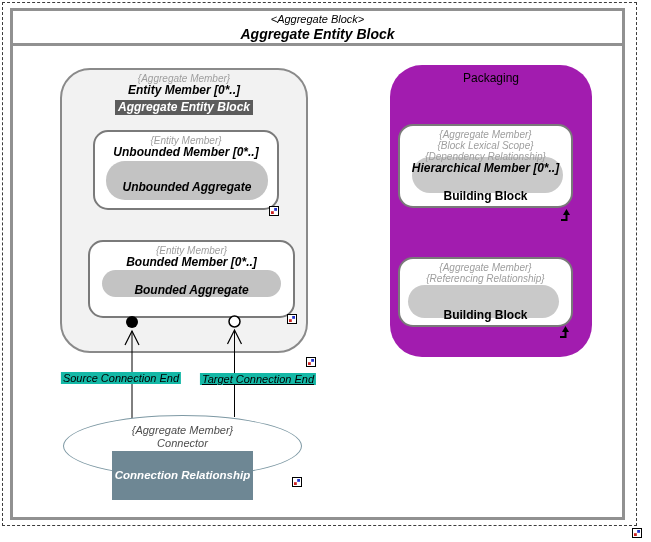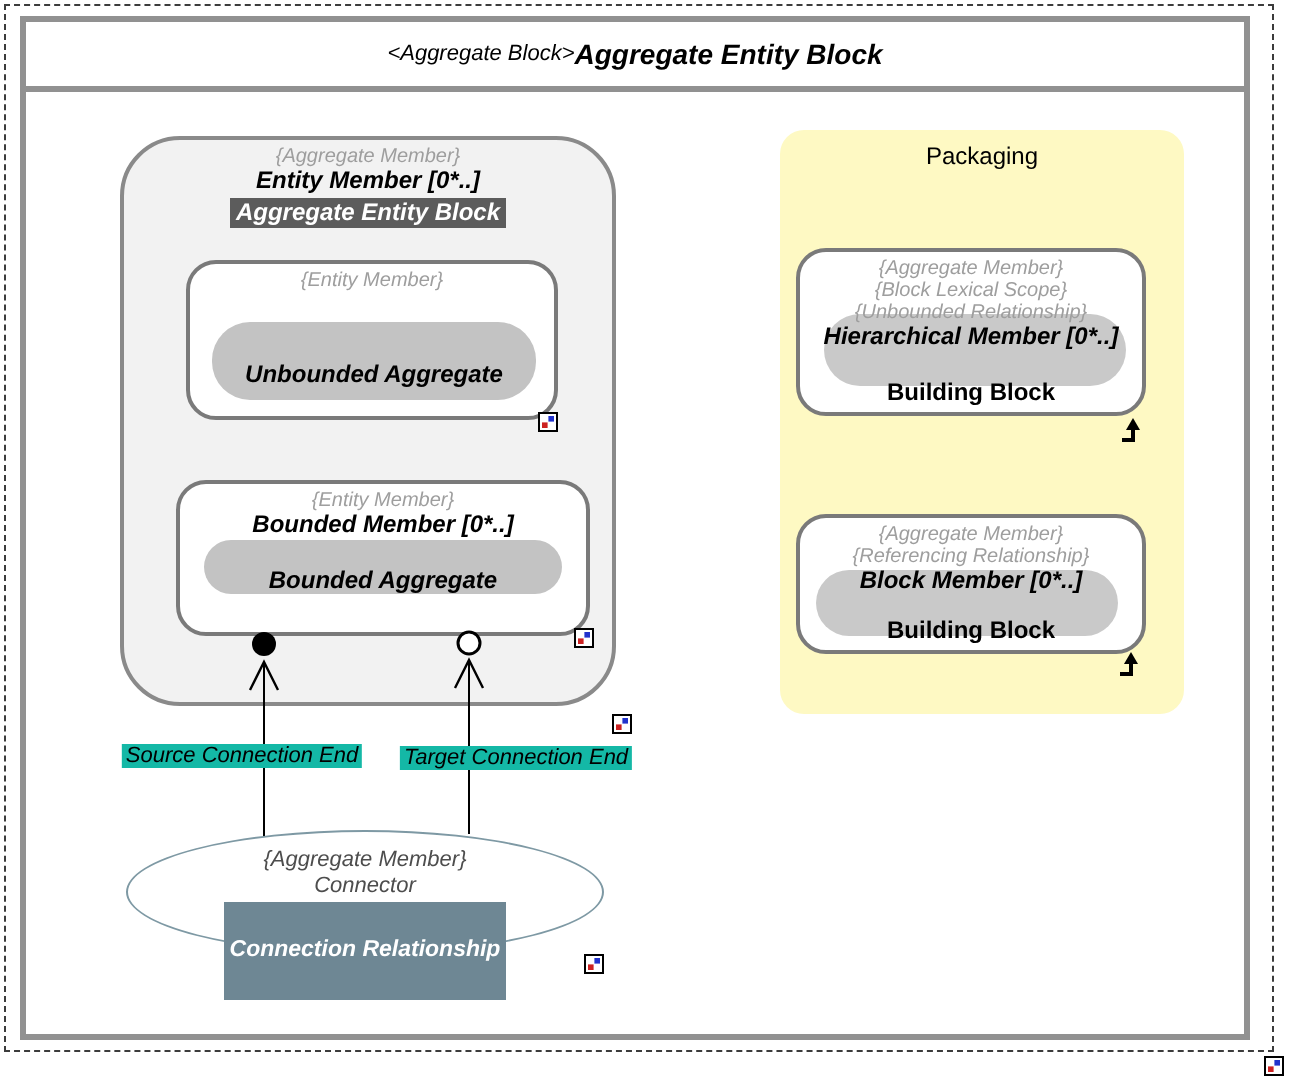--- a/index.html
+++ b/index.html
@@ -10,21 +10,21 @@
   .dashed-border{
     position:absolute;left:2px;top:2px;width:635px;height:524px;
     border:1px dashed #3c3c3c;box-sizing:border-box;z-index:0;
   }
   .frame{
     position:absolute;left:10px;top:8px;width:615px;height:512px;
     border:3px solid #919191;background:#fff;box-sizing:border-box;z-index:1;
   }
   .frame-title{
     height:35px;border-bottom:3px solid #919191;box-sizing:border-box;
-    display:flex;align-items:center;justify-content:center;
+    display:flex;flex-direction:column;align-items:center;justify-content:center;
   }
   .frame-stereo{font-style:italic;font-size:11px;line-height:13px;}
   .frame-name{font-style:italic;font-weight:bold;font-size:14px;line-height:16px;}
 
   
   .big-block{
     position:absolute;left:60px;top:68px;width:248px;height:285px;
     background:#f2f2f2;border:2px solid #8a8a8a;border-radius:30px;
     box-sizing:border-box;z-index:2;text-align:center;padding-top:3px;
   }
@@ -44,21 +44,21 @@
     position:absolute;background:#c3c3c3;border-radius:19px;
     display:flex;align-items:center;justify-content:center;box-sizing:border-box;padding-top:12px;
     font-style:italic;font-weight:bold;font-size:12px;color:#000;
   }
   .pill-unbounded{left:11px;top:29px;width:162px;height:39px;}
   .pill-bounded{left:12px;top:28px;width:179px;height:27px;}
 
   
   .packaging{
     position:absolute;left:390px;top:65px;width:202px;height:292px;
-    background:#fef9c3;border-radius:12px;z-index:2;box-sizing:border-box;
+    background:#a21caf;border-radius:32px;z-index:2;box-sizing:border-box;
   }
   .packaging-title{text-align:center;padding-top:6px;font-size:12px;font-style:normal;}
   .pack-box{
     position:absolute;background:#fff;border:2px solid #7a7a7a;border-radius:15px;
     box-sizing:border-box;text-align:center;padding-top:3px;
   }
   .pack-box-a{left:8px;top:59px;width:175px;height:84px;}
   .pack-box-b{left:8px;top:192px;width:175px;height:70px;}
   .pack-pill{position:absolute;background:#c9c9c9;border-radius:18px;z-index:0;}
   .pill-a{left:12px;top:31px;width:151px;height:36px;}
@@ -69,21 +69,21 @@
     font-weight:bold;font-size:12px;
   }
 
   
   .svg-overlay{position:absolute;left:0;top:0;z-index:3;pointer-events:none;}
   .end-label{
     position:absolute;z-index:4;background:#14b8a6;padding:0 2px;
     font-style:italic;font-size:11px;white-space:nowrap;transform:translateX(-50%);
   }
   .label-source{left:121px;top:372px;}
-  .label-target{left:258px;top:373px;}
+  .label-target{left:258px;top:373px;text-decoration:underline;}
   .ellipse{
     position:absolute;left:63px;top:415px;width:239px;height:62px;z-index:4;
     background:#fff;border:1.5px solid #7e99a4;border-radius:50%;
     box-sizing:border-box;text-align:center;padding-top:8px;
   }
   .ellipse .line{font-style:italic;font-size:11px;line-height:13px;color:#4d4d4d;}
   .hl-slate{
     display:inline-block;background:#6e8794;color:#fff;
     font-style:italic;font-weight:bold;font-size:11.5px;line-height:13px;padding:18px 3px;margin-top:1px;
   }
@@ -104,20 +104,21 @@
     </div>
   </div>
 
   <div class="big-block">
     <div class="stereo">{Aggregate Member}</div>
     <div class="mname">Entity Member [0*..]</div>
     <div><span class="hl-dark">Aggregate Entity Block</span></div>
 
     <div class="inner-box box-unbounded">
       <div class="stereo">{Entity Member}</div>
+      <div class="mname">Unbounded Member [0*..]</div>
       <div class="pill pill-unbounded">
         <span>Unbounded Aggregate</span>
       </div>
     </div>
 
     <div class="inner-box box-bounded">
       <div class="stereo">{Entity Member}</div>
       <div class="mname">Bounded Member [0*..]</div>
       <div class="pill pill-bounded">
         <span>Bounded Aggregate</span>
@@ -125,30 +126,29 @@
     </div>
   </div>
 
   <div class="packaging">
     <div class="packaging-title">Packaging</div>
 
     <div class="pack-box pack-box-a">
       <div class="pack-pill pill-a"></div>
       <div class="stereo">{Aggregate Member}</div>
       <div class="stereo">{Block Lexical Scope}</div>
-      <div class="stereo">{Unbounded Relationship}</div>
+      <div class="stereo">{Dependency Relationship}</div>
       <div class="mname">Hierarchical Member [0*..]</div>
       <div class="pack-footer">Building Block</div>
     </div>
 
     <div class="pack-box pack-box-b">
       <div class="pack-pill pill-b"></div>
       <div class="stereo">{Aggregate Member}</div>
       <div class="stereo">{Referencing Relationship}</div>
-      <div class="mname">Block Member [0*..]</div>
       <div class="pack-footer">Building Block</div>
     </div>
   </div>
 
   <svg class="svg-overlay" width="651" height="542">
     <line x1="132" y1="331" x2="132" y2="418" stroke="#000" stroke-width="1"></line>
     <line x1="234.5" y1="330" x2="234.5" y2="417" stroke="#000" stroke-width="1"></line>
     <path d="M125,345 L132,331 L139,345" fill="none" stroke="#000" stroke-width="1.2"></path>
     <path d="M227.5,344 L234.5,330 L241.5,344" fill="none" stroke="#000" stroke-width="1.2"></path>
     <circle cx="132" cy="322" r="6" fill="#000"></circle>

